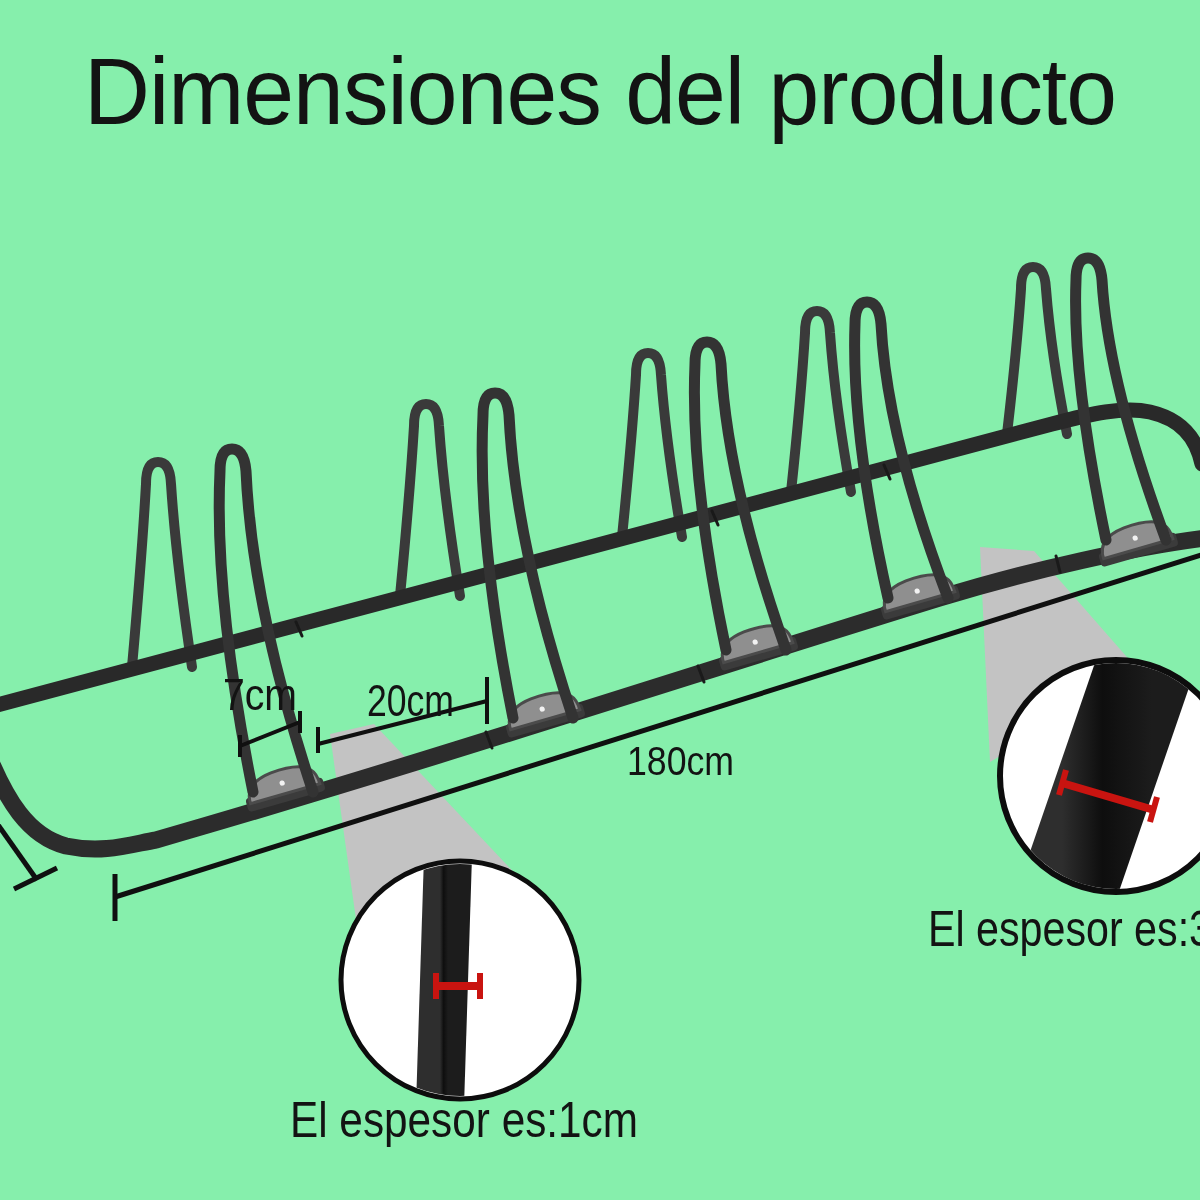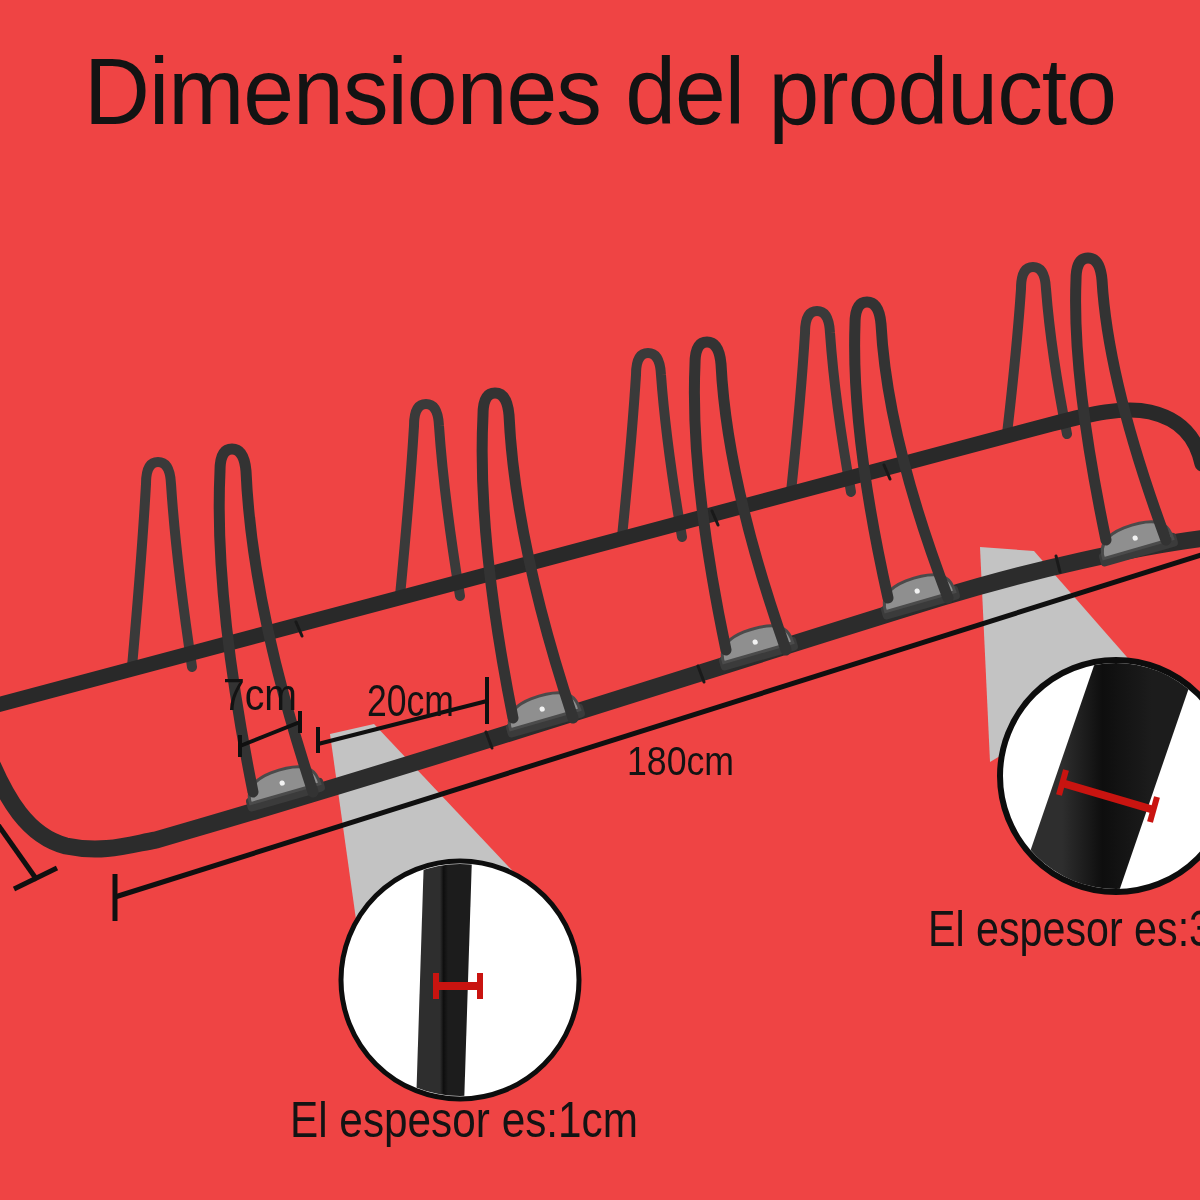--- a/index.html
+++ b/index.html
@@ -1,19 +1,19 @@
 <!DOCTYPE html>
 <html><head>
 <meta charset="utf-8">
 <style>
   html,body{margin:0;padding:0;background:#ffffff;}
   .stage{
     position:relative;
     width:1200px;height:1200px;
-    background:#ef4444;
+    background:#86efac;
     overflow:hidden;
     font-family:"Liberation Sans", sans-serif;
   }
   svg{position:absolute;inset:0;display:block;}
   text{fill:#131313;}
   .title-text{font-size:94px;font-weight:400;letter-spacing:-1px;}
   .dim-text{font-size:44px;font-weight:400;}
   .dim-text-sm{font-size:40px;font-weight:400;}
   .callout-text{font-size:50px;font-weight:400;}
 </style>

